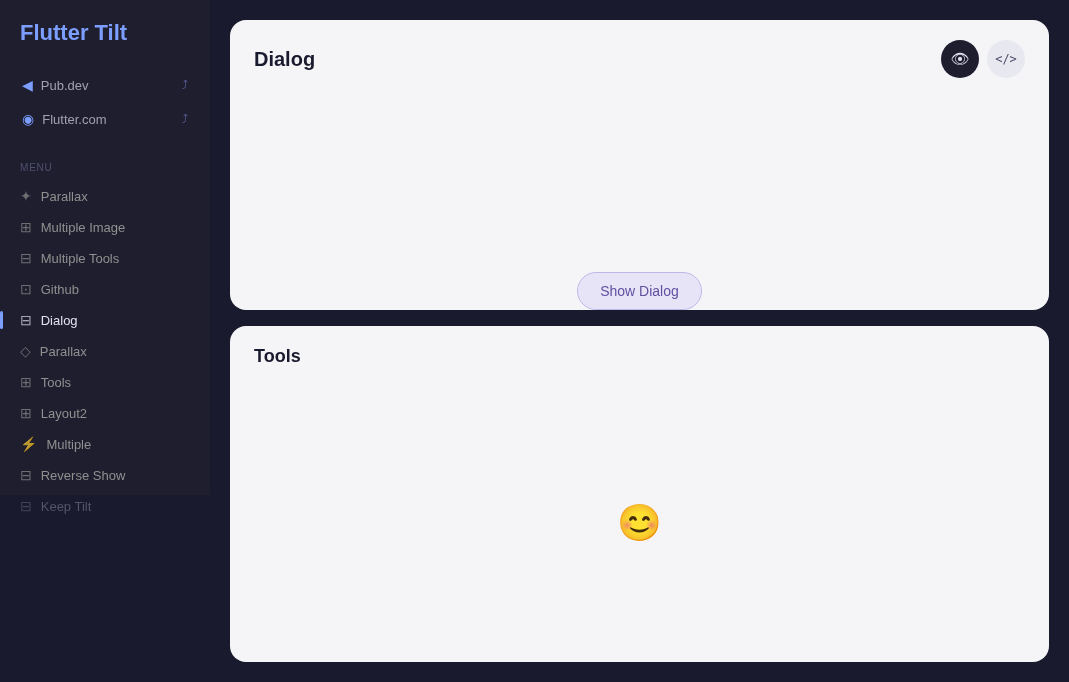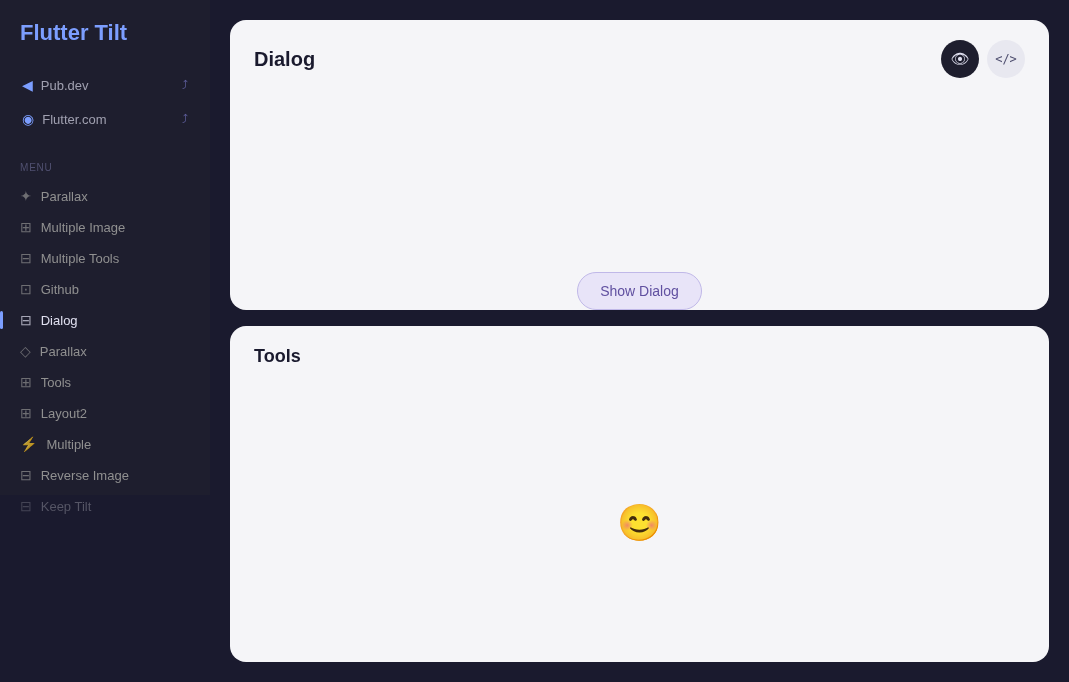--- a/index.html
+++ b/index.html
@@ -290,21 +290,21 @@
     <div class="menu-item">
       <span class="mi-icon">⊞</span>
       <span>Layout2</span>
     </div>
     <div class="menu-item">
       <span class="mi-icon">⚡</span>
       <span>Multiple</span>
     </div>
     <div class="menu-item">
       <span class="mi-icon">⊟</span>
-      <span>Reverse Image</span>
+      <span>Reverse Show</span>
     </div>
     <div class="menu-item dimmed">
       <span class="mi-icon">⊟</span>
       <span>Keep Tilt</span>
     </div>
   </div>
 </nav>
 
 <main class="main">
 

